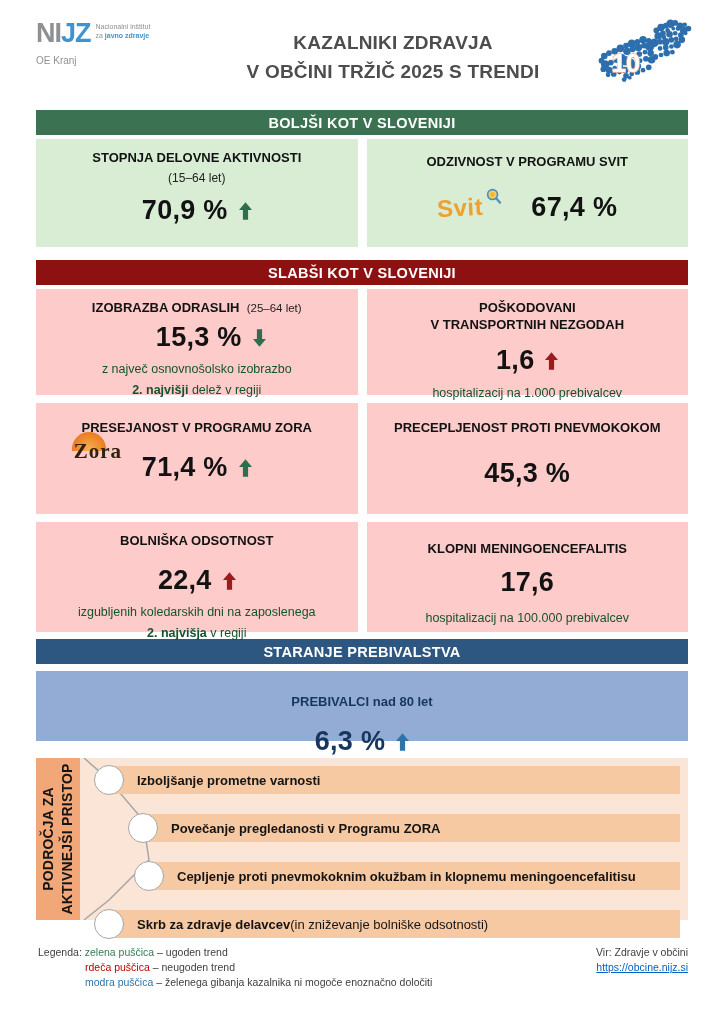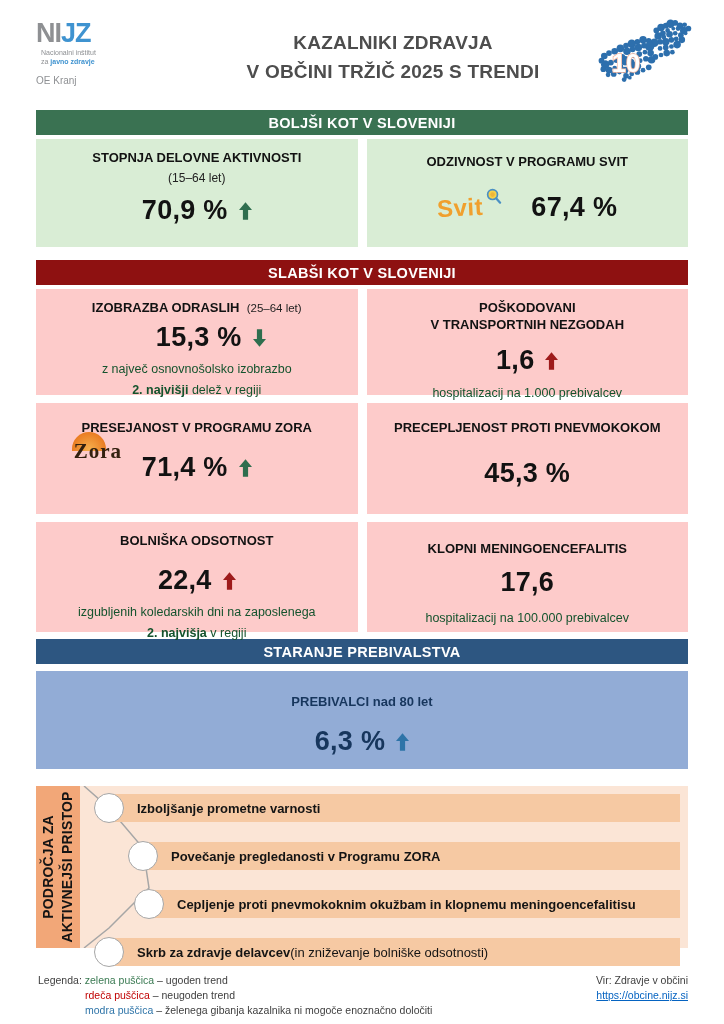--- a/index.html
+++ b/index.html
@@ -4,21 +4,21 @@
 <style>
   * { margin:0; padding:0; box-sizing:border-box; }
   html,body { background:#ffffff; }
   body { width:724px; height:1024px; font-family:"Liberation Sans", sans-serif; position:relative; overflow:hidden; }
 
   .page { width:724px; height:1024px; background:#fff; }
 
   
   .hdr { display:flex; align-items:flex-start; padding:20px 28px 0 36px; height:94px; }
   .logo-block { width:158px; flex:none; }
-  .logo-row { display:flex; align-items:flex-start;flex-direction:column; }
+  .logo-row { display:flex; align-items:flex-start; }
   .logo-word { font-size:27px; font-weight:bold; letter-spacing:-1px; line-height:26px; }
   .logo-ni { color:#8e9093; }
   .logo-jz { color:#3f93d0; }
   .logo-sub { font-size:7px; color:#8e9093; margin:3px 0 0 5px; line-height:8.5px; }
   .logo-sub .accent { color:#3f93d0; font-weight:bold; }
   .logo-unit { font-size:10px; color:#8e9093; margin-top:9px; }
   .hdr-title { flex:1; text-align:center; font-size:19px; font-weight:bold; color:#4d4d4d; line-height:29px; padding-top:8px; letter-spacing:.2px; }
   .hdr-map { width:104px; flex:none; margin-top:-4px; }
 
   
@@ -30,21 +30,21 @@
 
   .grid2 { display:grid; grid-template-columns:1fr 1fr; gap:9px; margin-top:4px; }
   .grid2 + .grid2 { margin-top:8px; }
 
   .card { text-align:center; padding-top:10px; position:relative; }
   .card-green { background:#d9edd5; height:108px; }
   .card-pink  { background:#fdcbca; }
   .row1 .card-pink { height:106px; }
   .row2 .card-pink { height:111px; }
   .row3 .card-pink { height:110px; }
-  .card-blue  { background:#92acd6; height:98px; margin-top:7px; }
+  .card-blue  { background:#92acd6; height:70px; margin-top:7px; }
 
   .card-title { font-size:13px; font-weight:bold; color:#121212; line-height:17px; }
   .title-note { font-size:11.5px; font-weight:normal; color:#222; }
   .card-sub { font-size:12px; color:#222; margin-top:5px; }
   .value-row { display:flex; align-items:center; justify-content:center; gap:11px; }
   .value { font-size:27px; font-weight:bold; color:#121212; letter-spacing:.3px; }
   .note { font-size:12.5px; color:#14532d; }
   .note b { font-weight:bold; }
 
   .card-blue .card-title, .card-blue .value { color:#17365d; }

